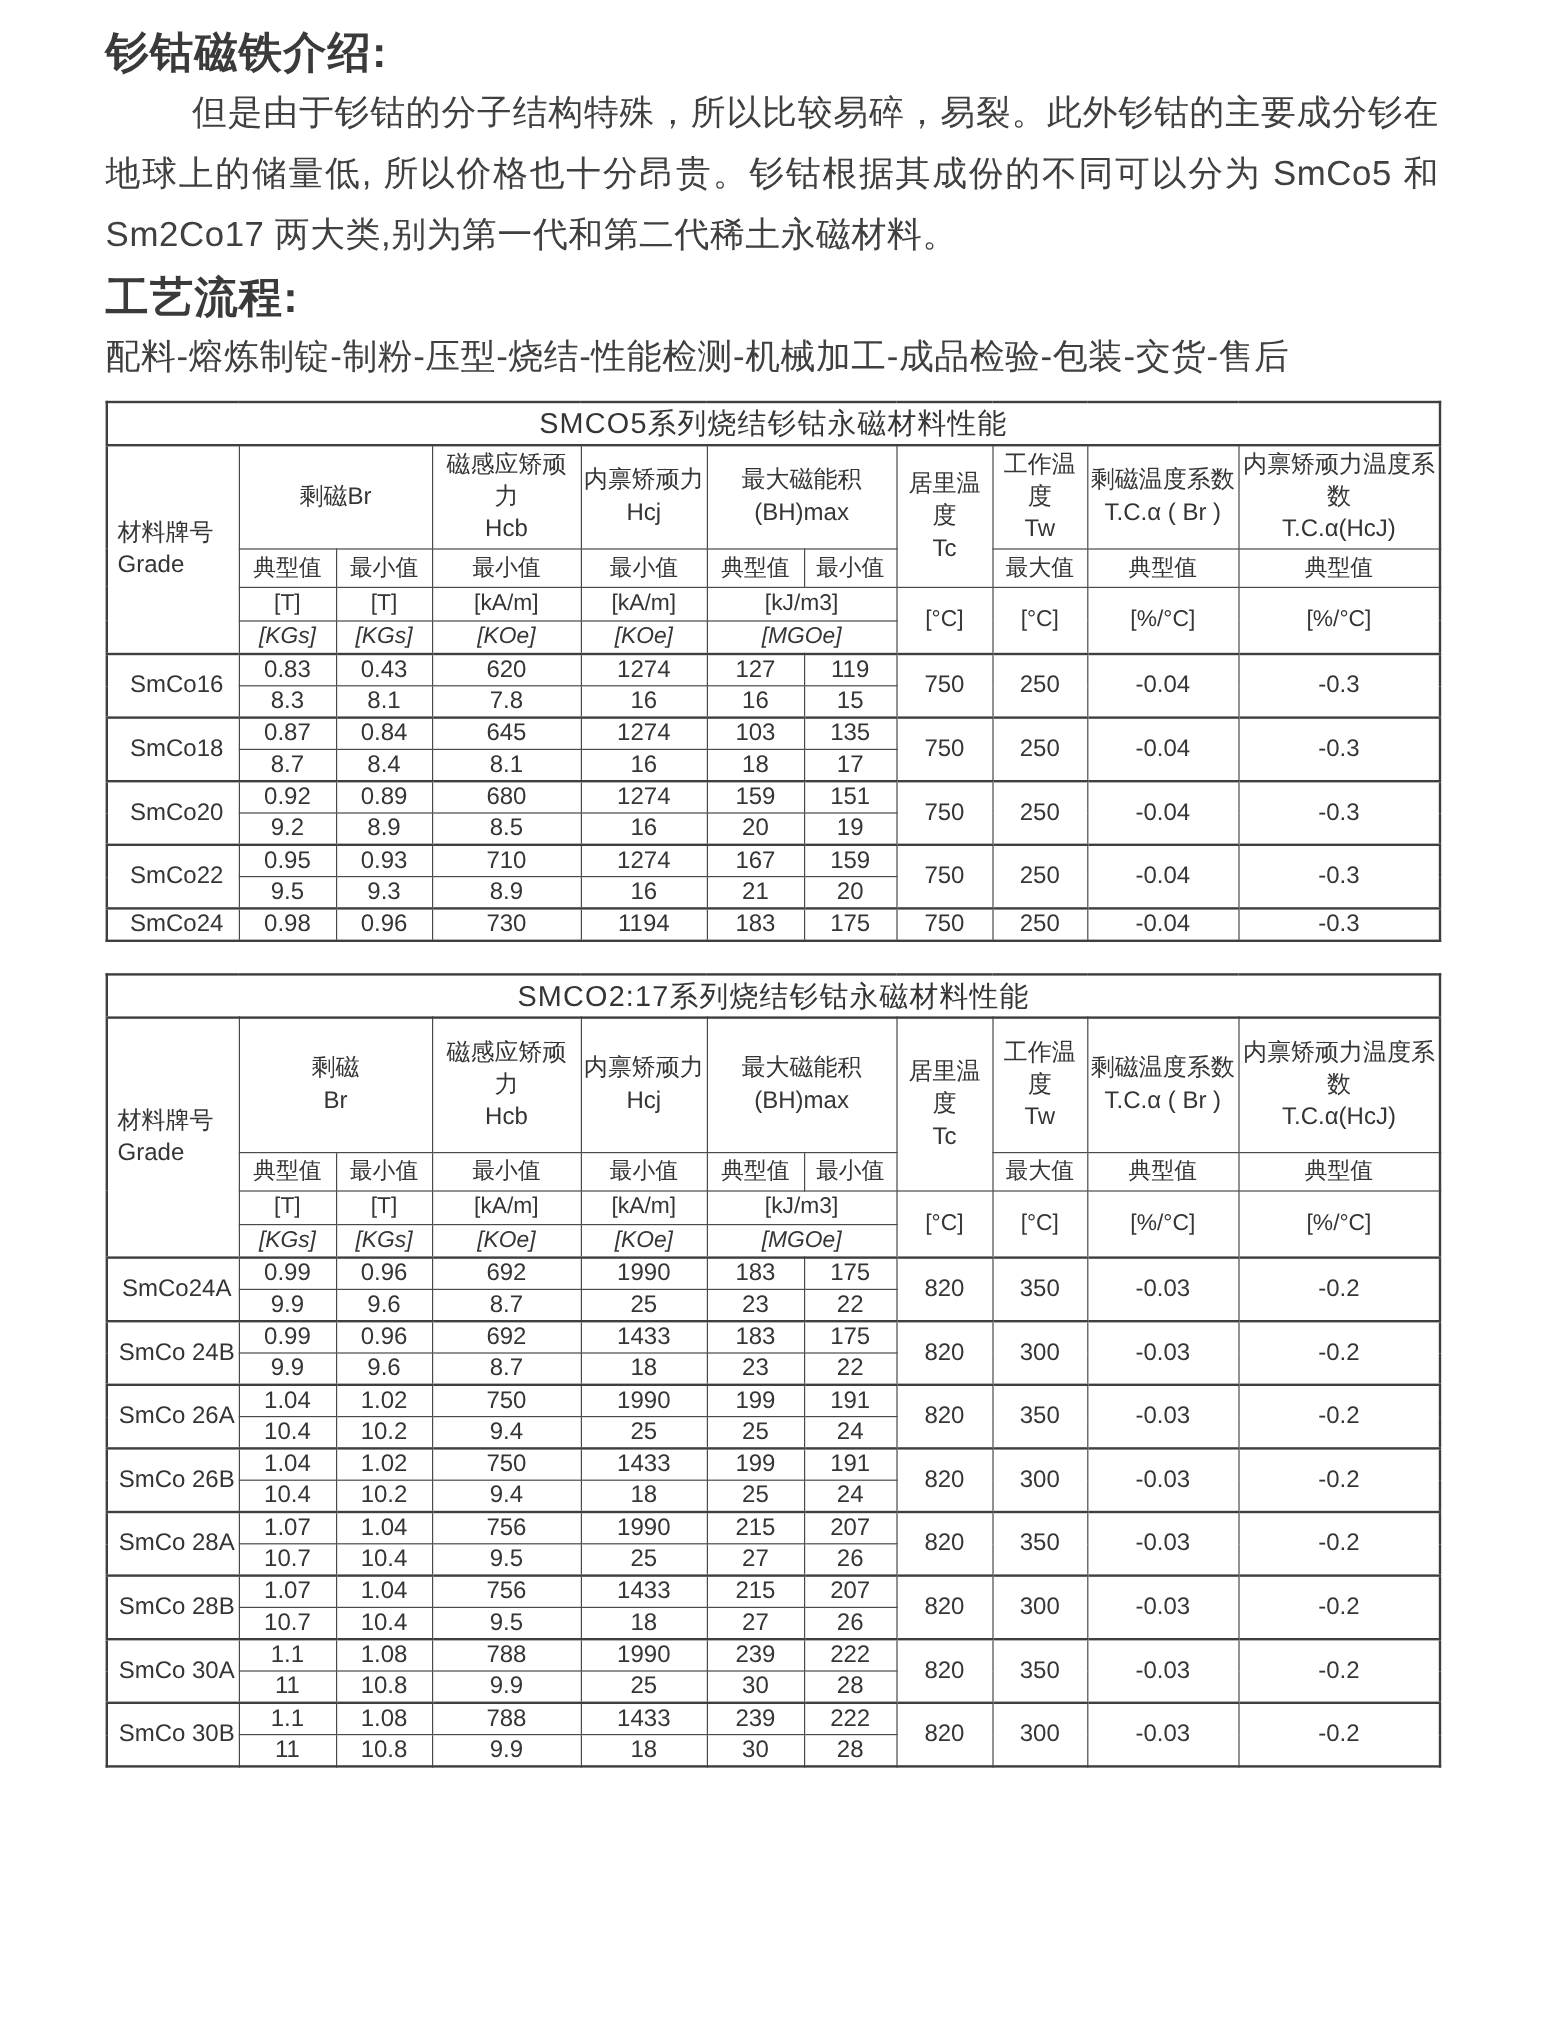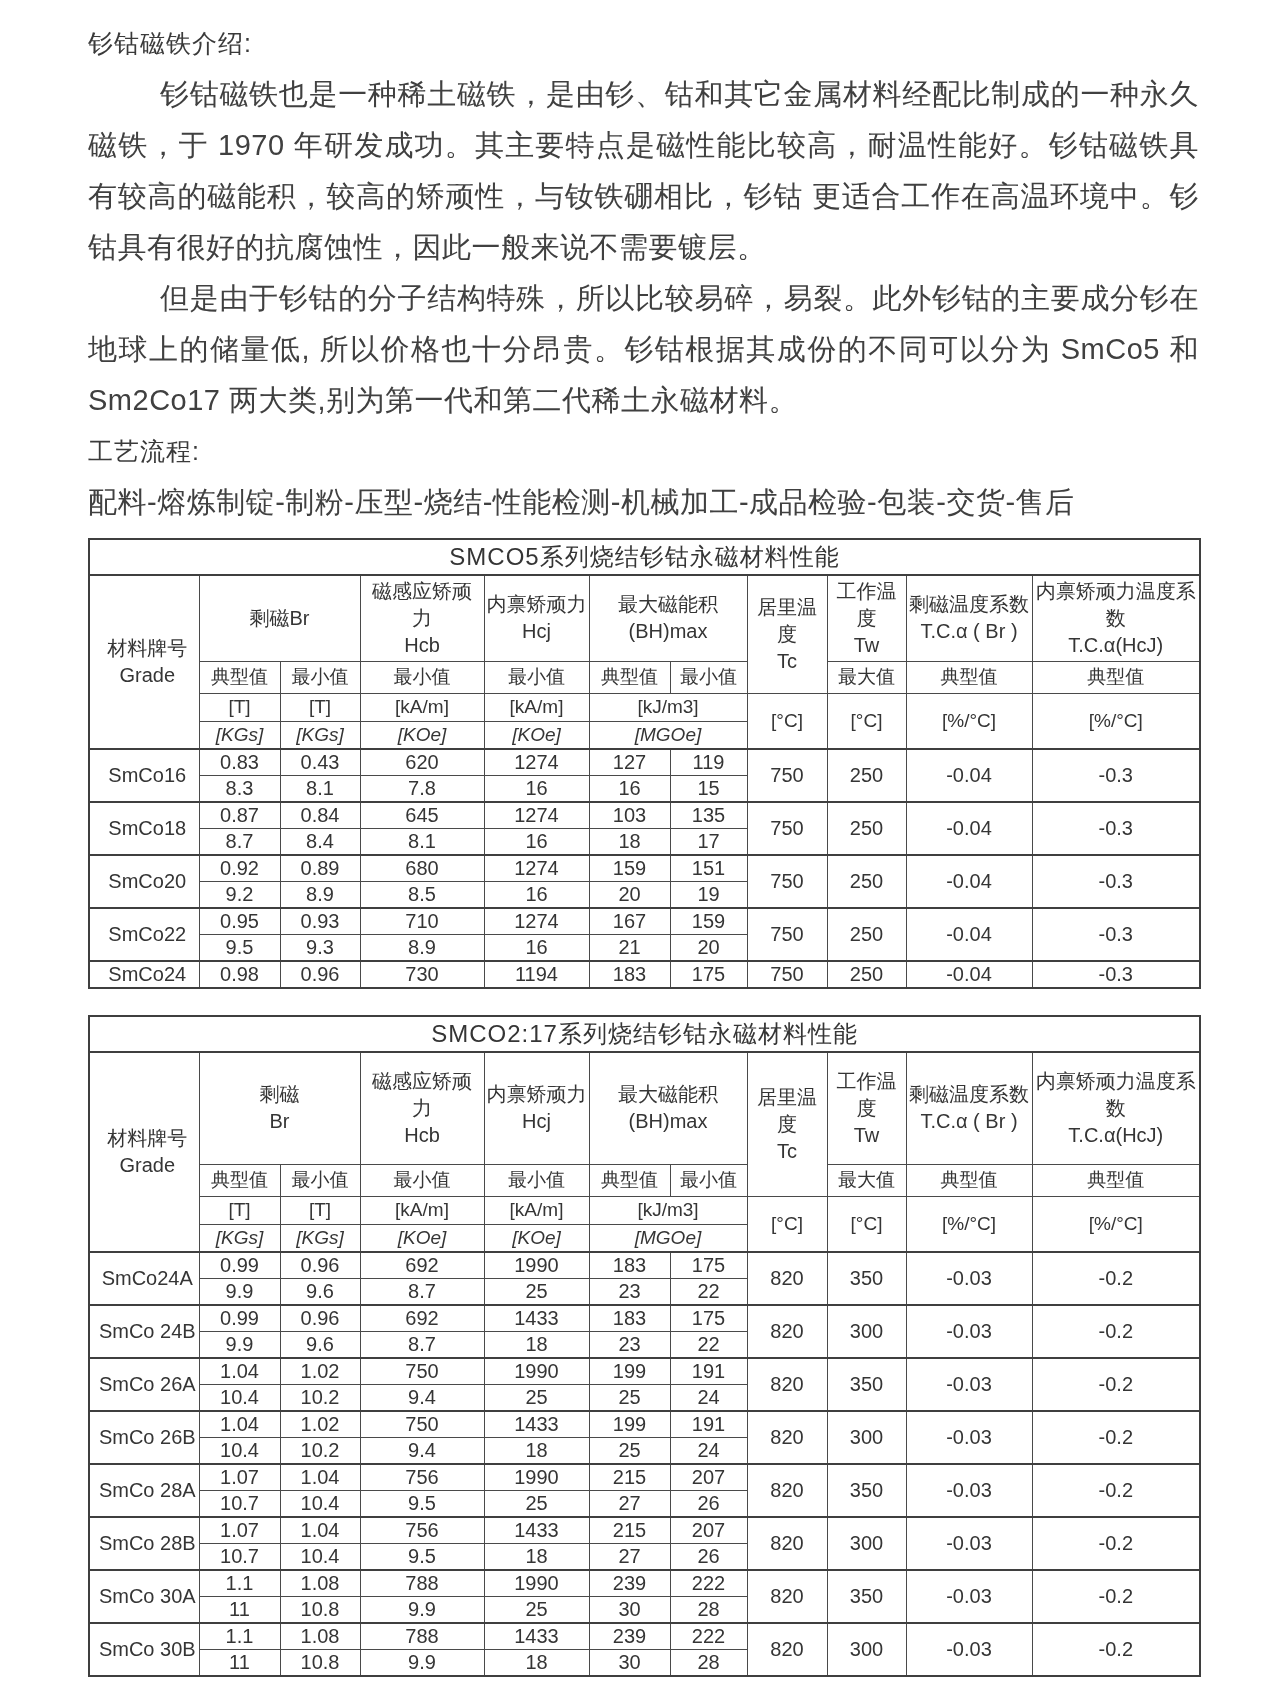--- a/index.html
+++ b/index.html
@@ -4,21 +4,21 @@
 <style>
   * { margin:0; padding:0; box-sizing:border-box; }
   html,body { background:#ffffff; }
   body {
     width:1287px; height:1690px; overflow:hidden;
     font-family:"Liberation Sans","DejaVu Sans",sans-serif;
     color:#3c3c3c;
   }
   .page { padding:18px 88px 0 88px; }
   .doc-heading {
-    font-size:25px; font-weight:normal; line-height:51px; color:#3a3a3a;
+    font-size:36px; font-weight:bold; line-height:51px; color:#3a3a3a;
     letter-spacing:1px;
   }
   .doc-para {
     font-size:29px; line-height:51px; text-align:justify;
     text-indent:72px; color:#404040; letter-spacing:0.5px;
   }
   .process-line {
     font-size:29px; line-height:51px; text-align:justify; color:#404040;
     letter-spacing:0.5px;
   }
@@ -36,31 +36,30 @@
   .title-row th { height:28px; font-size:24px; border-bottom:2px solid #3f3f3f; letter-spacing:1px; }
   .hdr-main th { font-size:20px; line-height:27px; }
   .tbl1 .hdr-main th { height:86px; }
   .tbl2 .hdr-main th { height:112px; }
   .hdr-sub th { height:32px; font-size:19px; }
   .hdr-unit th { height:28px; font-size:19px; }
   .hdr-unit2 th { height:28px; font-size:19px; border-bottom:2px solid #3f3f3f;font-style:italic; }
   tbody td { font-size:20px; }
   .tbl1 tbody tr { height:23px; }
   .tbl2 tbody tr { height:24px; }
-  .grade-hdr { text-align:center; padding-left:8px; }
+  .grade-hdr { text-align:left; padding-left:8px; }
   td.grade-cell { text-align:center; padding-left:8px; font-size:20px; }
   tbody tr.group-start td { border-top:2px solid #3f3f3f; }
 </style>
 </head>
 <body>
 
 <div class="page">
 
   <div class="doc-heading">钐钴磁铁介绍:</div>
-  <div class="doc-para">钐钴磁铁也是一种稀土磁铁，是由钐、钴和其它金属材料经配比制成的一种永久磁铁，于 1970 年研发成功。其主要特点是磁性能比较高，耐温性能好。钐钴磁铁具有较高的磁能积，较高的矫顽性，与钕铁硼相比，钐钴 更适合工作在高温环境中。钐钴具有很好的抗腐蚀性，因此一般来说不需要镀层。</div>
   <div class="doc-para">但是由于钐钴的分子结构特殊，所以比较易碎，易裂。此外钐钴的主要成分钐在地球上的储量低, 所以价格也十分昂贵。钐钴根据其成份的不同可以分为 SmCo5 和 Sm2Co17 两大类,别为第一代和第二代稀土永磁材料。</div>
   <div class="doc-heading">工艺流程:</div>
   <div class="process-line">配料-熔炼制锭-制粉-压型-烧结-性能检测-机械加工-成品检验-包装-交货-售后</div>
 
   <table class="tbl1">
     <colgroup>
       <col style="width:110px">
         <col style="width:81px">
         <col style="width:80px">
       <col style="width:124px">

